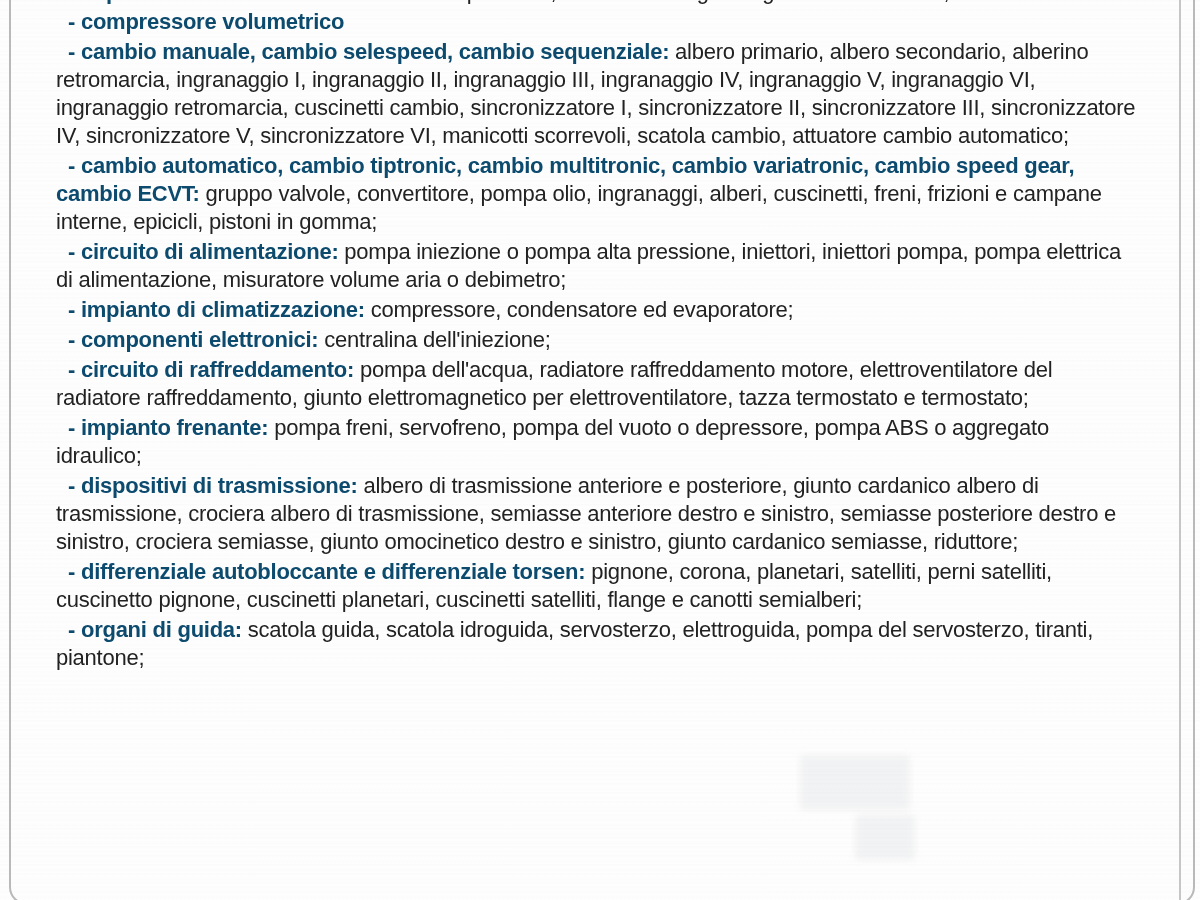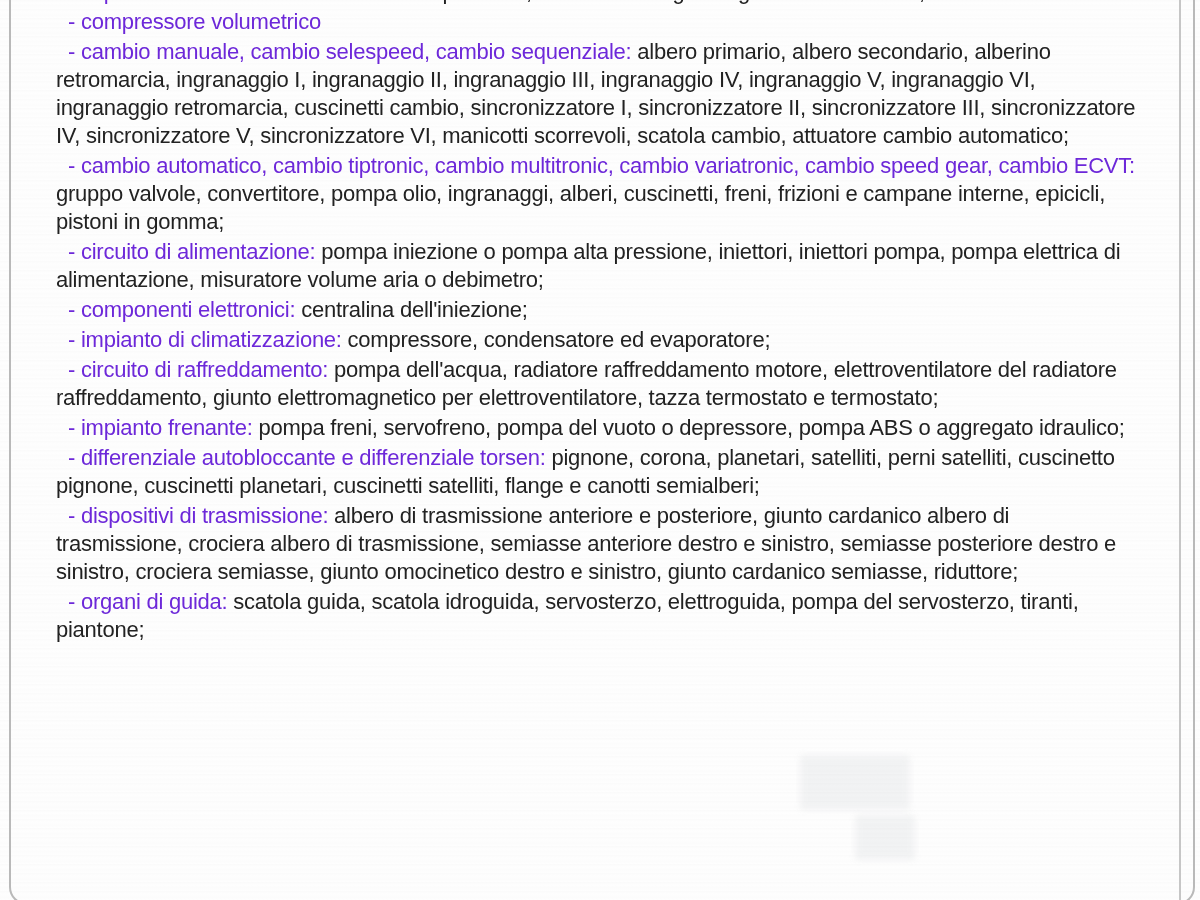--- a/index.html
+++ b/index.html
@@ -51,22 +51,22 @@
     font-size: 22px;
     line-height: 28px;
     letter-spacing: -0.25px;
     color: #222222;
   }
   .content p.item {
     margin: 0 0 2px 0;
     text-indent: 12px;
   }
   .content b.lead {
-    font-weight: normal;
-    color: #6d28d9;
+    font-weight: bold;
+    color: #0c4a6e;
   }
   .ghost {
     position: absolute;
     background: #aeb4ba;
     opacity: 0.14;
     filter: blur(3px);
     border-radius: 3px;
     pointer-events: none;
   }
   .ghost-1 { left: 800px; top: 755px; width: 110px; height: 55px; }
@@ -89,29 +89,29 @@
 
     <p class="item"><b class="lead">- compressore volumetrico</b><span class="rest"></span></p>
 
     <p class="item"><b class="lead">- cambio manuale, cambio selespeed, cambio sequenziale:</b><span class="rest"> albero primario, albero secondario, alberino retromarcia, ingranaggio I, ingranaggio II, ingranaggio III, ingranaggio IV, ingranaggio V, ingranaggio VI, ingranaggio retromarcia, cuscinetti cambio, sincronizzatore I, sincronizzatore II, sincronizzatore III, sincronizzatore IV, sincronizzatore V, sincronizzatore VI, manicotti scorrevoli, scatola cambio, attuatore cambio automatico;</span></p>
 
     <p class="item"><b class="lead">- cambio automatico, cambio tiptronic, cambio multitronic, cambio variatronic, cambio speed gear, cambio ECVT:</b><span class="rest"> gruppo valvole, convertitore, pompa olio, ingranaggi, alberi, cuscinetti, freni, frizioni e campane interne, epicicli, pistoni in gomma;</span></p>
 
     <p class="item"><b class="lead">- circuito di alimentazione:</b><span class="rest"> pompa iniezione o pompa alta pressione, iniettori, iniettori pompa, pompa elettrica di alimentazione, misuratore volume aria o debimetro;</span></p>
 
 
+    <p class="item"><b class="lead">- impianto di climatizzazione:</b><span class="rest"> compressore, condensatore ed evaporatore;</span></p>
+
     <p class="item"><b class="lead">- componenti elettronici:</b><span class="rest"> centralina dell'iniezione;</span></p>
-
-    <p class="item"><b class="lead">- impianto di climatizzazione:</b><span class="rest"> compressore, condensatore ed evaporatore;</span></p>
 
     <p class="item"><b class="lead">- circuito di raffreddamento:</b><span class="rest"> pompa dell'acqua, radiatore raffreddamento motore, elettroventilatore del radiatore raffreddamento, giunto elettromagnetico per elettroventilatore, tazza termostato e termostato;</span></p>
 
     <p class="item"><b class="lead">- impianto frenante:</b><span class="rest"> pompa freni, servofreno, pompa del vuoto o depressore, pompa ABS o aggregato idraulico;</span></p>
 
 
+    <p class="item"><b class="lead">- dispositivi di trasmissione:</b><span class="rest"> albero di trasmissione anteriore e posteriore, giunto cardanico albero di trasmissione, crociera albero di trasmissione, semiasse anteriore destro e sinistro, semiasse posteriore destro e sinistro, crociera semiasse, giunto omocinetico destro e sinistro, giunto cardanico semiasse, riduttore;</span></p>
+
     <p class="item"><b class="lead">- differenziale autobloccante e differenziale torsen:</b><span class="rest"> pignone, corona, planetari, satelliti, perni satelliti, cuscinetto pignone, cuscinetti planetari, cuscinetti satelliti, flange e canotti semialberi;</span></p>
-
-    <p class="item"><b class="lead">- dispositivi di trasmissione:</b><span class="rest"> albero di trasmissione anteriore e posteriore, giunto cardanico albero di trasmissione, crociera albero di trasmissione, semiasse anteriore destro e sinistro, semiasse posteriore destro e sinistro, crociera semiasse, giunto omocinetico destro e sinistro, giunto cardanico semiasse, riduttore;</span></p>
 
     <p class="item"><b class="lead">- organi di guida:</b><span class="rest"> scatola guida, scatola idroguida, servosterzo, elettroguida, pompa del servosterzo, tiranti, piantone;</span></p>
 
 
   </div>
 
 </body></html>

